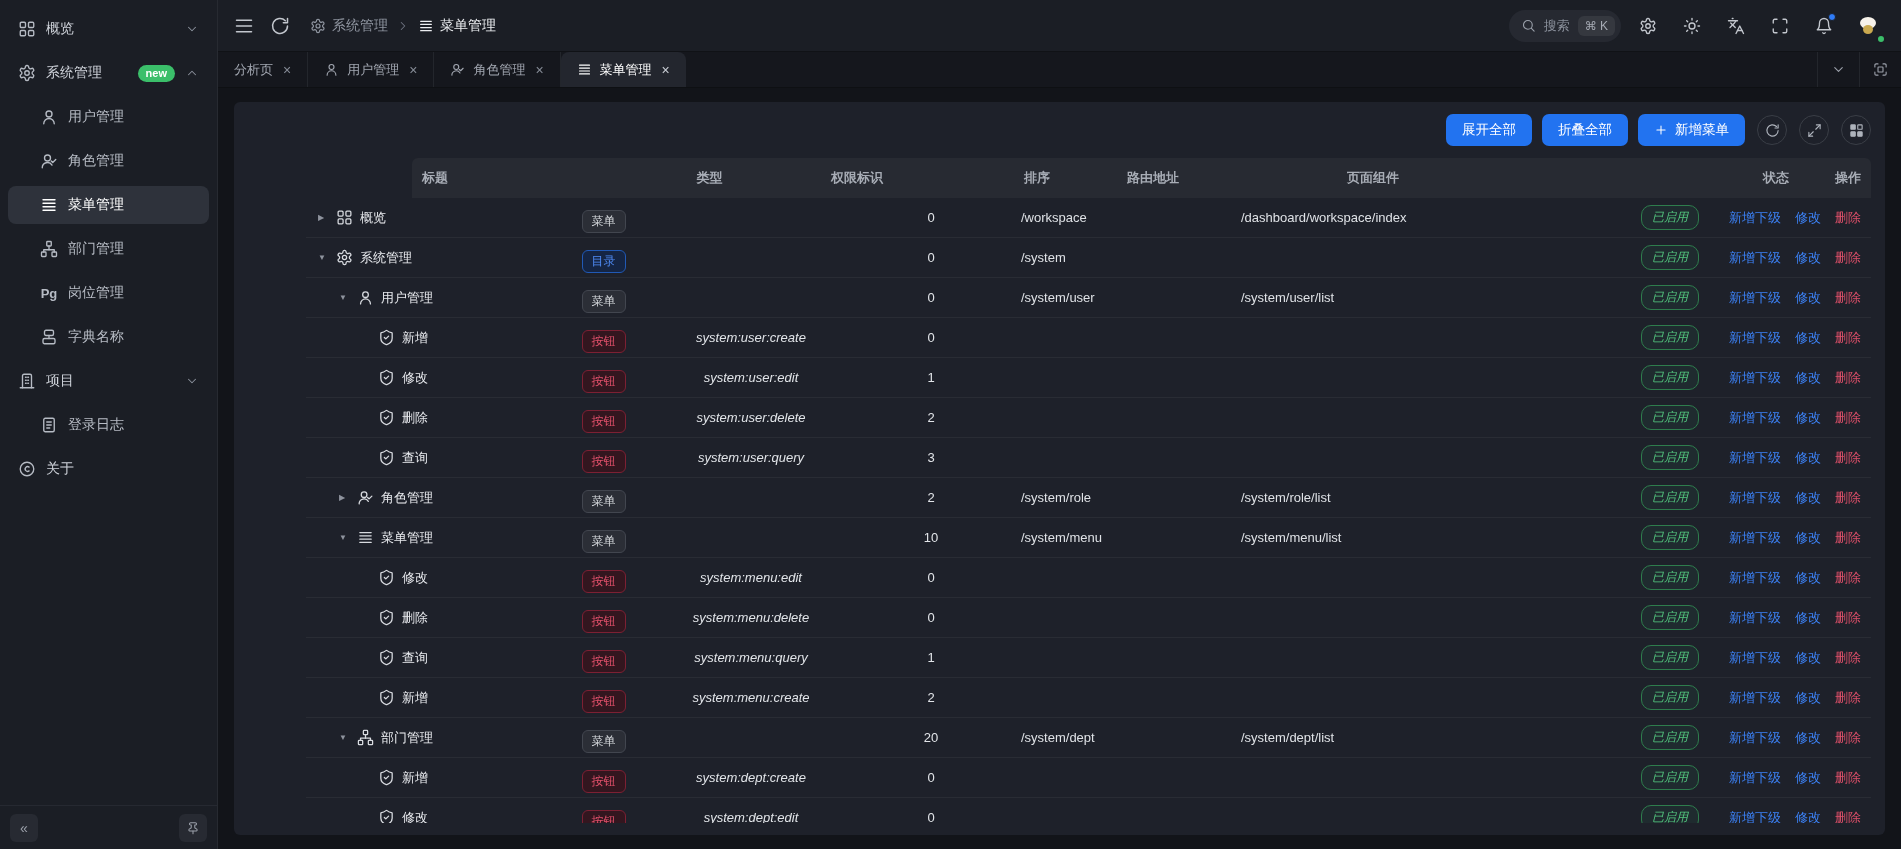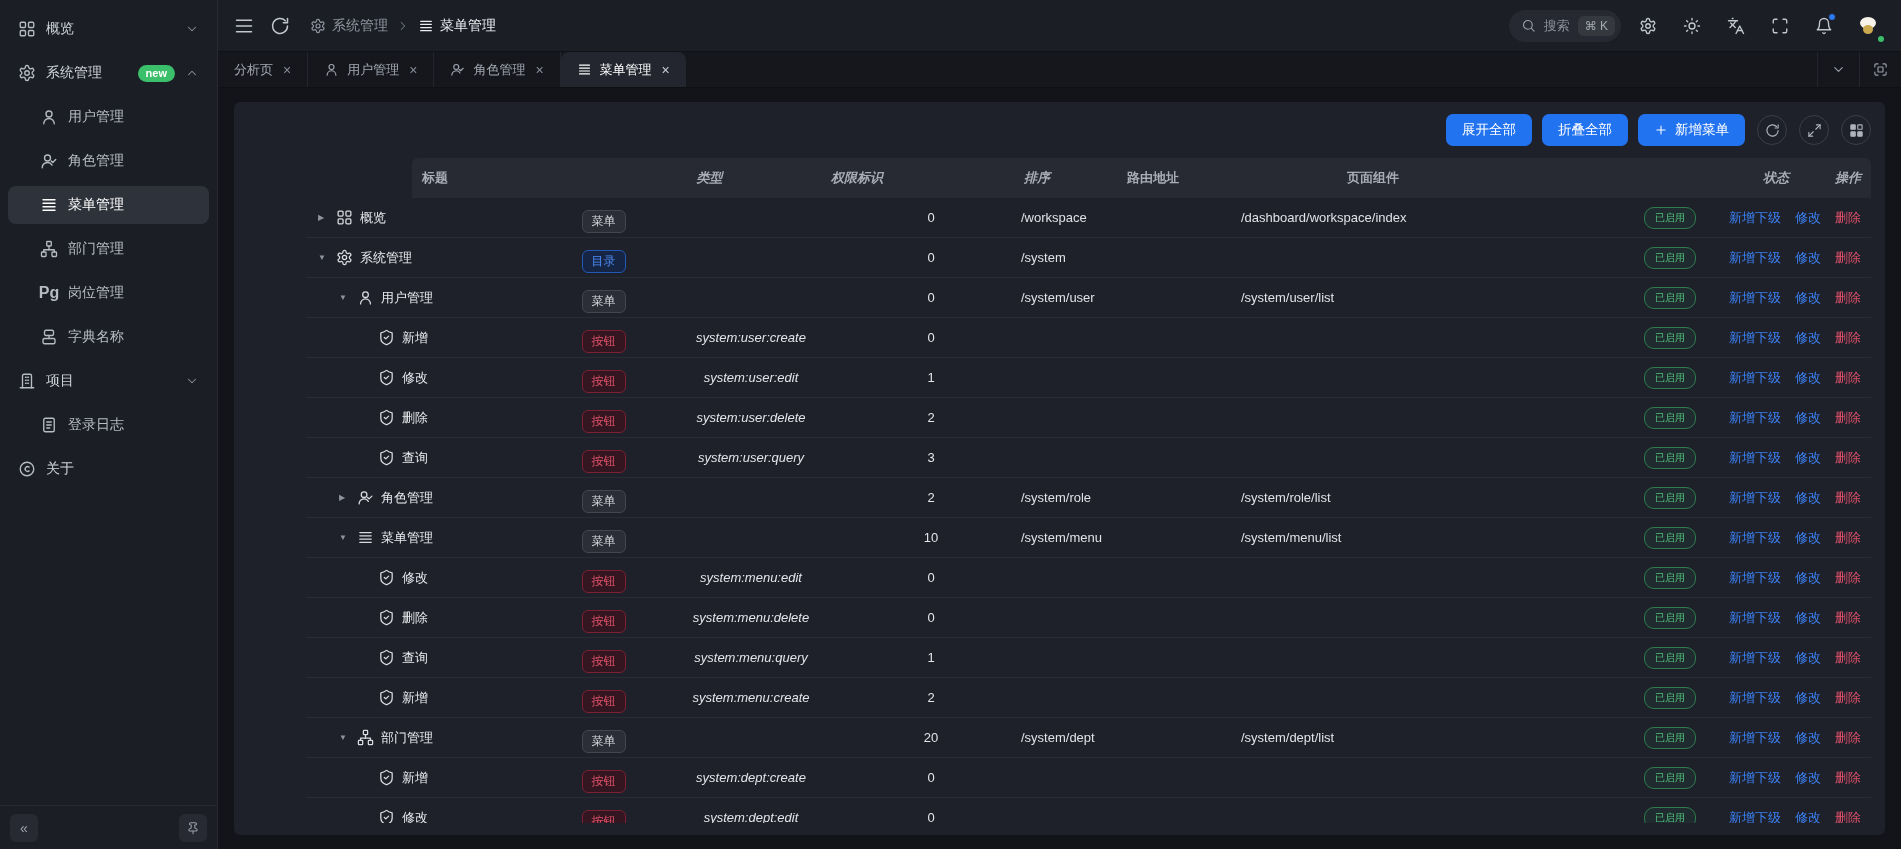--- a/index.html
+++ b/index.html
@@ -91,44 +91,44 @@
   .circ-btn .hicon { width:15px; height:15px; }
 
   
   .table { flex:1; min-height:0; display:flex; flex-direction:column; font-size:13px;align-items:flex-end; }
   .thead { display:grid; grid-template-columns:250px 95px 200px 160px 220px 390px 98px 1fr;
     background:#272a32; border-radius:6px 6px 0 0; height:40px; align-items:center;
     color:#a8adb6; font-weight:bold; }
   .th { padding:0 10px; position:relative; }
   .th:not(:last-child)::after { content:""; position:absolute; right:0; top:13px; bottom:13px;
     width:1px; background:#41454e; }
-  .al { text-align:left; } .ac { text-align:center;font-style:italic; }
+  .al { text-align:left; } .ac { text-align:center; }
   .tbody { flex:1; overflow:hidden; }
   .trow { display:grid; grid-template-columns:250px 95px 200px 160px 220px 390px 98px 1fr;
     height:40px; align-items:center; border-bottom:1px solid #292c34; }
   .td { padding:0 10px; overflow:hidden; white-space:nowrap; }
   .c-title { display:flex; align-items:center; }
   .arrow { width:18px; min-width:18px; font-size:8px; color:#8e939d; cursor:pointer; }
   .ticon { width:17px; height:17px; margin-right:7px; color:#d8dbe0; display:flex; align-items:center; }
   .tlabel { color:#e8eaee; }
   .c-type { text-align:center;margin-top:8px; }
   .badge { display:inline-block; padding:3px 9px; border-radius:6px; font-size:12px; line-height:1.2; }
   .badge-menu { background:#2b2e36; border:1px solid #42464f; color:#d7dade; }
   .badge-dir  { background:#152543; border:1px solid #2159b5; color:#4f8cf7; }
   .badge-btn  { background:#33161f; border:1px solid #7d2033; color:#e0506a; }
   .c-perm { text-align:center; color:#e2e5e9;font-style:italic; }
   .c-sort { text-align:center; color:#e2e5e9; }
   .c-path, .c-comp { text-align:left; color:#dfe2e6; }
   .c-status { text-align:center; }
-  .status-badge { display:inline-block; padding:3px 10px; border-radius:10px; font-size:10px;
-    border:1px solid #2e7d4d; color:#53c57e; background:rgba(63,191,107,0.07); }
+  .status-badge { display:inline-block; padding:3px 10px; border-radius:10px; font-size:12px;
+    border:1px solid #2e7d4d; color:#53c57e; background:rgba(63,191,107,0.07);font-style:italic; }
   .c-actions { text-align:center; display:flex; justify-content:center; gap:14px;font-family:Liberation Serif, serif; }
   .lnk { cursor:pointer; font-size:13px; text-decoration:none; }
   .lnk.blue { color:#3c82f7; } .lnk.red { color:#e0506a; }
-  .pg-txt { font-size:16px; font-weight:bold; color:inherit; }
+  .pg-txt { font-size:13px; font-weight:bold; color:inherit; }
 </style>
 </head>
 <body>
 
 <div class="app">
 
   <aside class="sidebar">
     <nav class="nav" id="sidebar-nav">
         <div class="nav-item">
           <span class="nicon">

